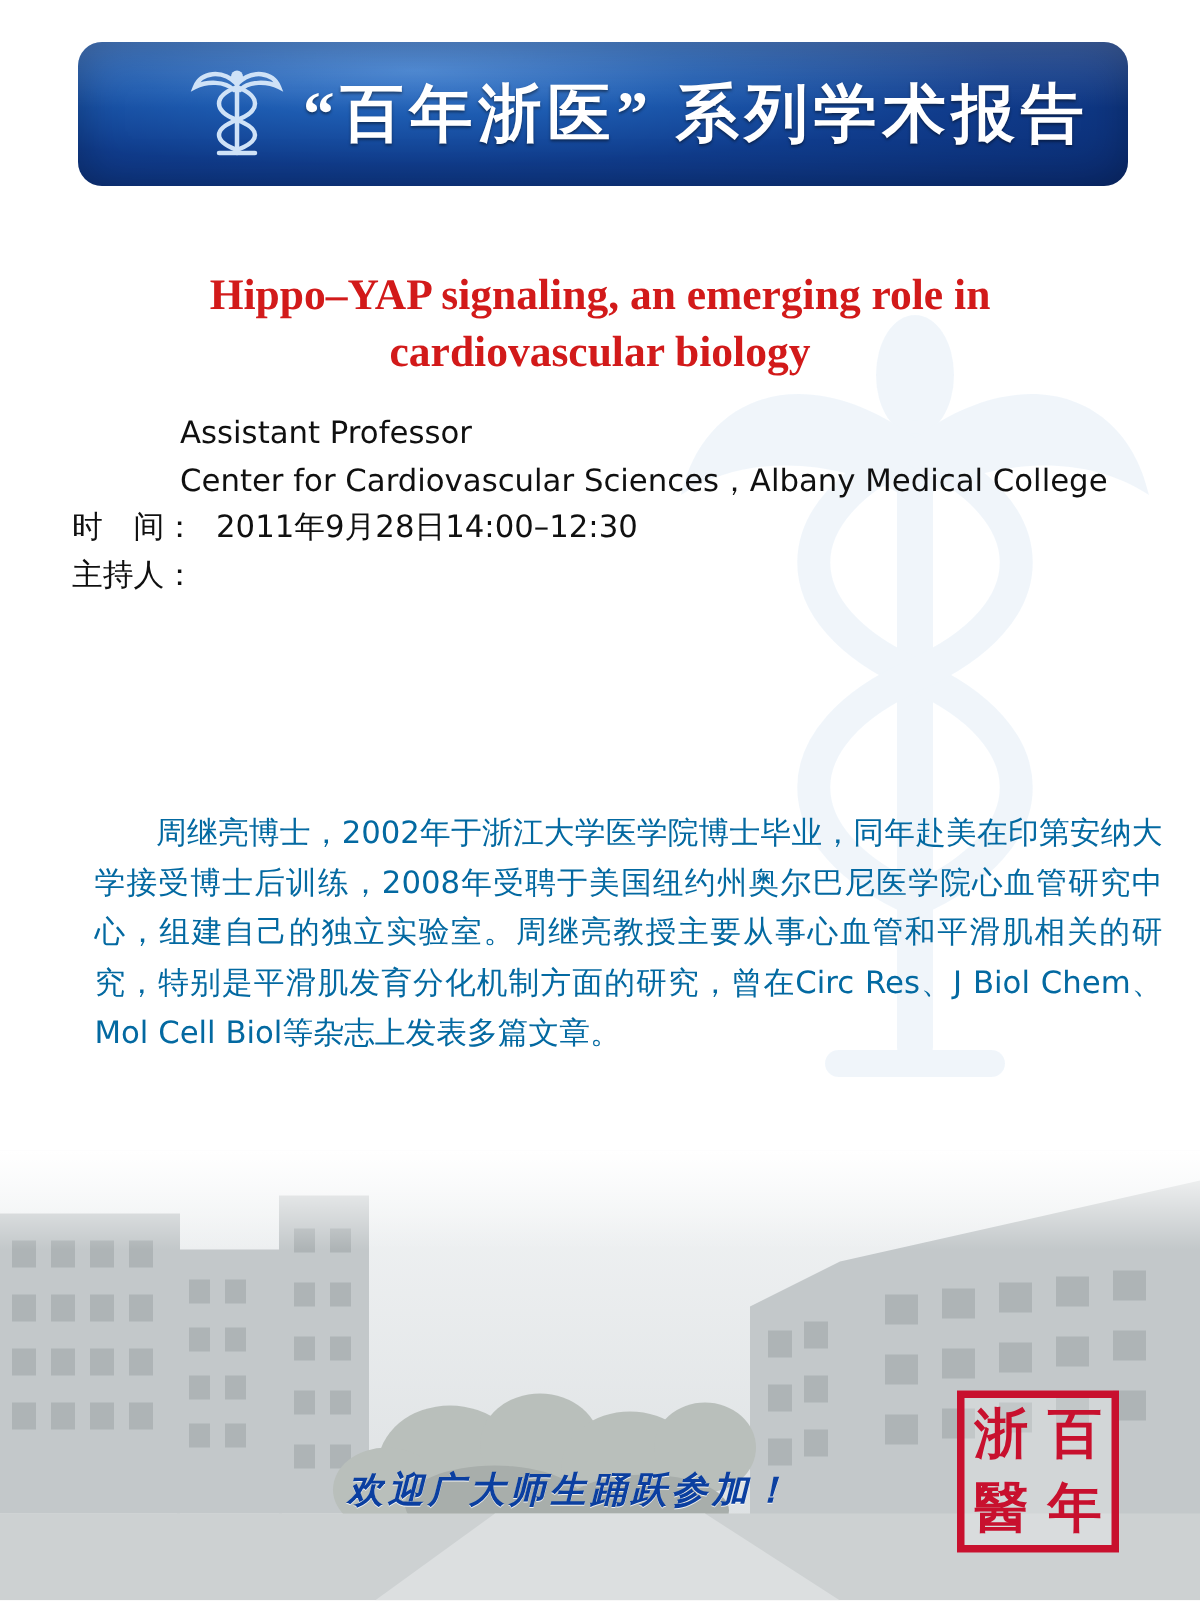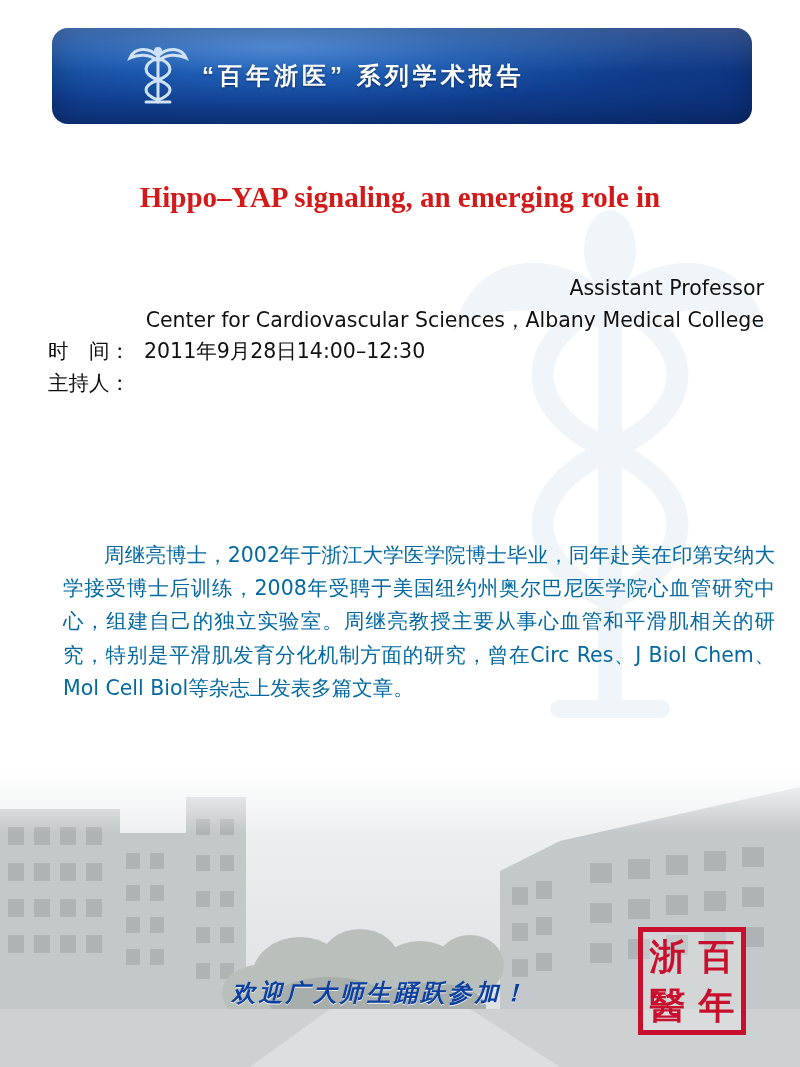--- a/index.html
+++ b/index.html
@@ -58,22 +58,22 @@
     top: 14px;
     width: 68px;
     height: 68px;
   }
   .banner-title {
     position: absolute;
     left: 150px;
     top: 50%;
     transform: translateY(-50%);
     color: #ffffff;
-    font-family: Liberation Sans, sans-serif;
-    font-size: 24px;
+    font-family: Liberation Serif, serif;
+    font-size: 42px;
     font-weight: bold;
     letter-spacing: 4px;
     white-space: nowrap;
     text-shadow: 0 1px 2px rgba(0,0,0,0.45);
   }
 
   
   .talk-title {
     position: absolute;
     left: 40px;
@@ -105,23 +105,22 @@
   }
   .info-label {
     width: 96px;
     flex: 0 0 96px;
     white-space: nowrap;
   }
   .info-value {
     flex: 1 1 auto;
   }
   .info-sub {
-    margin-left: 40px;
+    margin-left: 72px;
     margin-bottom: 11px;
-    text-align: right;
   }
 
   
   .bio {
     position: absolute;
     left: 46px;
     top: 539px;
     width: 712px;
     font-family: "DejaVu Sans", sans-serif;
     font-size: 20.5px;
@@ -211,20 +210,21 @@
         <path d="M34 14 C 44 4, 58 6, 62 16 C 54 12, 42 12, 36 18"></path>
         <path d="M22 60 L46 60"></path>
       </g>
       <circle cx="34" cy="9" r="4" fill="#cfe2f7"></circle>
     </svg>
     <div class="banner-title">“百年浙医” 系列学术报告</div>
   </div>
 
   <div class="talk-title">
     <div>Hippo–YAP signaling, an emerging role in</div>
+    <div>cardiovascular biology</div>
   </div>
 
   <div class="info">
     <div class="info-sub">Assistant Professor</div>
     <div class="info-sub">Center for Cardiovascular Sciences，Albany Medical College</div>
     <div class="info-row">
       <div class="info-label">时　间：</div>
       <div class="info-value">2011年9月28日14:00–12:30</div>
     </div>
     <div class="info-row">

